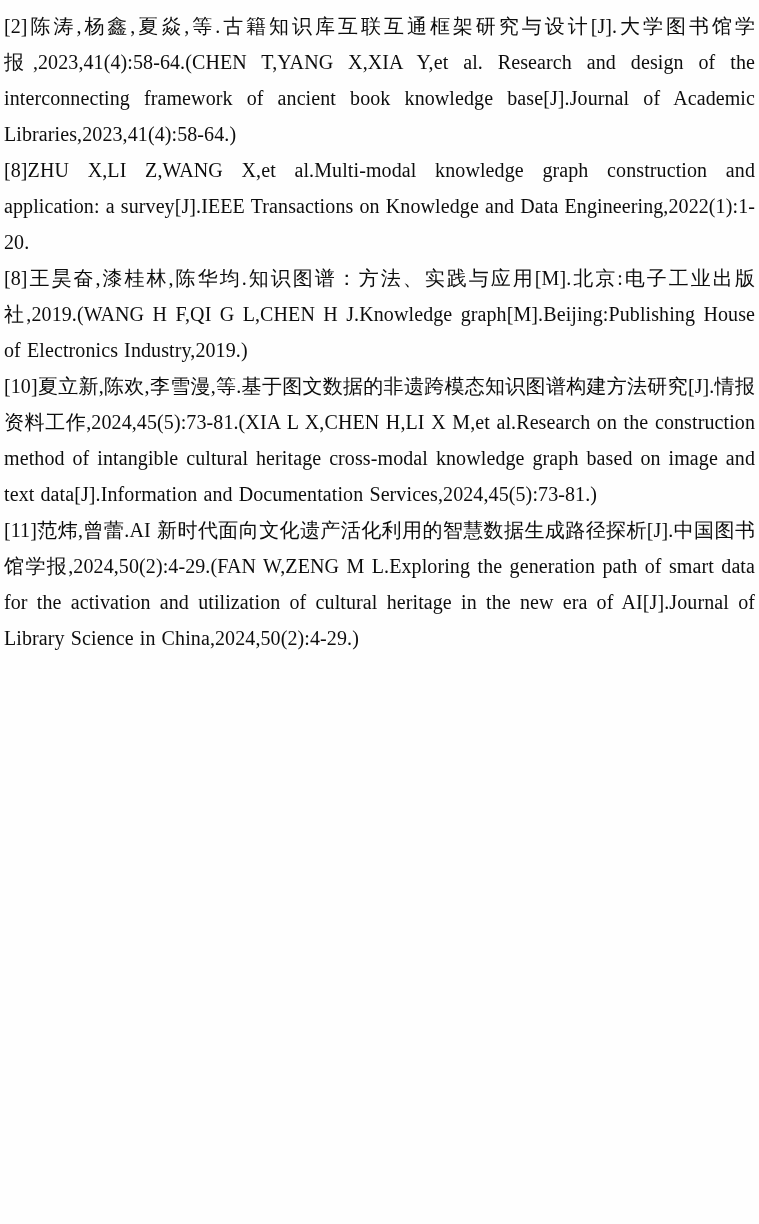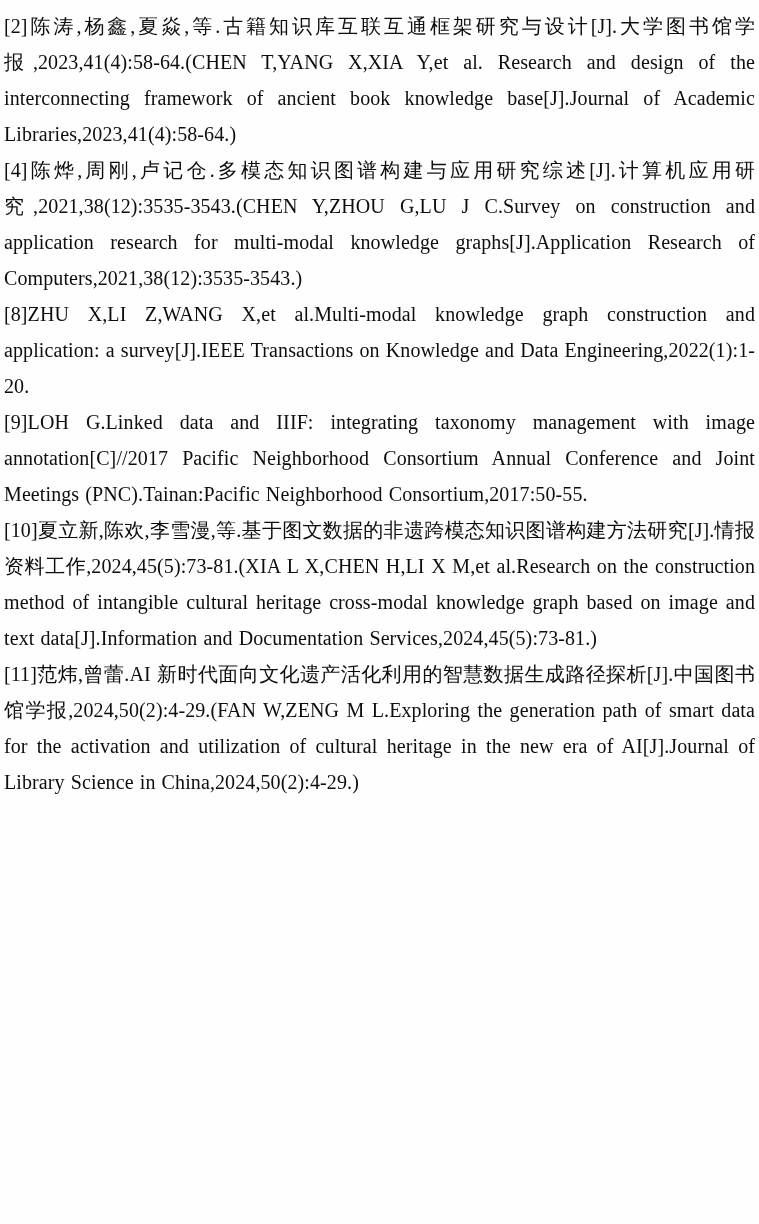--- a/index.html
+++ b/index.html
@@ -26,18 +26,17 @@
     text-justify: inter-word;
     word-spacing: 1px;
     letter-spacing: 0.1px;
   }
 </style>
 </head>
 <body>
 
 <main class="page">
   <p class="ref">[2]陈涛,杨鑫,夏焱,等.古籍知识库互联互通框架研究与设计[J].大学图书馆学报,2023,41(4):58-64.(CHEN T,YANG X,XIA Y,et al. Research and design of the interconnecting framework of ancient book knowledge base[J].Journal of Academic Libraries,2023,41(4):58-64.)</p>
-  <p class="ref">[4]陈烨,周刚,卢记仓.多模态知识图谱构建与应用研究综述[J].计算机应用研究,2021,38(12):3535-3543.(CHEN Y,ZHOU G,LU J C.Survey on construction and application research for multi-modal knowledge graphs[J].Application Research of Computers,2021,38(12):3535-3543.)</p>
   <p class="ref">[8]ZHU X,LI Z,WANG X,et al.Multi-modal knowledge graph construction and application: a survey[J].IEEE Transactions on Knowledge and Data Engineering,2022(1):1-20.</p>
-  <p class="ref">[9]LOH G.Linked data and IIIF: integrating taxonomy management with image annotation[C]//2017 Pacific Neighborhood Consortium Annual Conference and Joint Meetings (PNC).Tainan:Pacific Neighborhood Consortium,2017:50-55.</p>
+  <p class="ref">[8]王昊奋,漆桂林,陈华均.知识图谱：方法、实践与应用[M].北京:电子工业出版社,2019.(WANG H F,QI G L,CHEN H J.Knowledge graph[M].Beijing:Publishing House of Electronics Industry,2019.)</p>
   <p class="ref">[10]夏立新,陈欢,李雪漫,等.基于图文数据的非遗跨模态知识图谱构建方法研究[J].情报资料工作,2024,45(5):73-81.(XIA L X,CHEN H,LI X M,et al.Research on the construction method of intangible cultural heritage cross-modal knowledge graph based on image and text data[J].Information and Documentation Services,2024,45(5):73-81.)</p>
   <p class="ref">[11]范炜,曾蕾.AI 新时代面向文化遗产活化利用的智慧数据生成路径探析[J].中国图书馆学报,2024,50(2):4-29.(FAN W,ZENG M L.Exploring the generation path of smart data for the activation and utilization of cultural heritage in the new era of AI[J].Journal of Library Science in China,2024,50(2):4-29.)</p>
 </main>
 
 </body></html>

